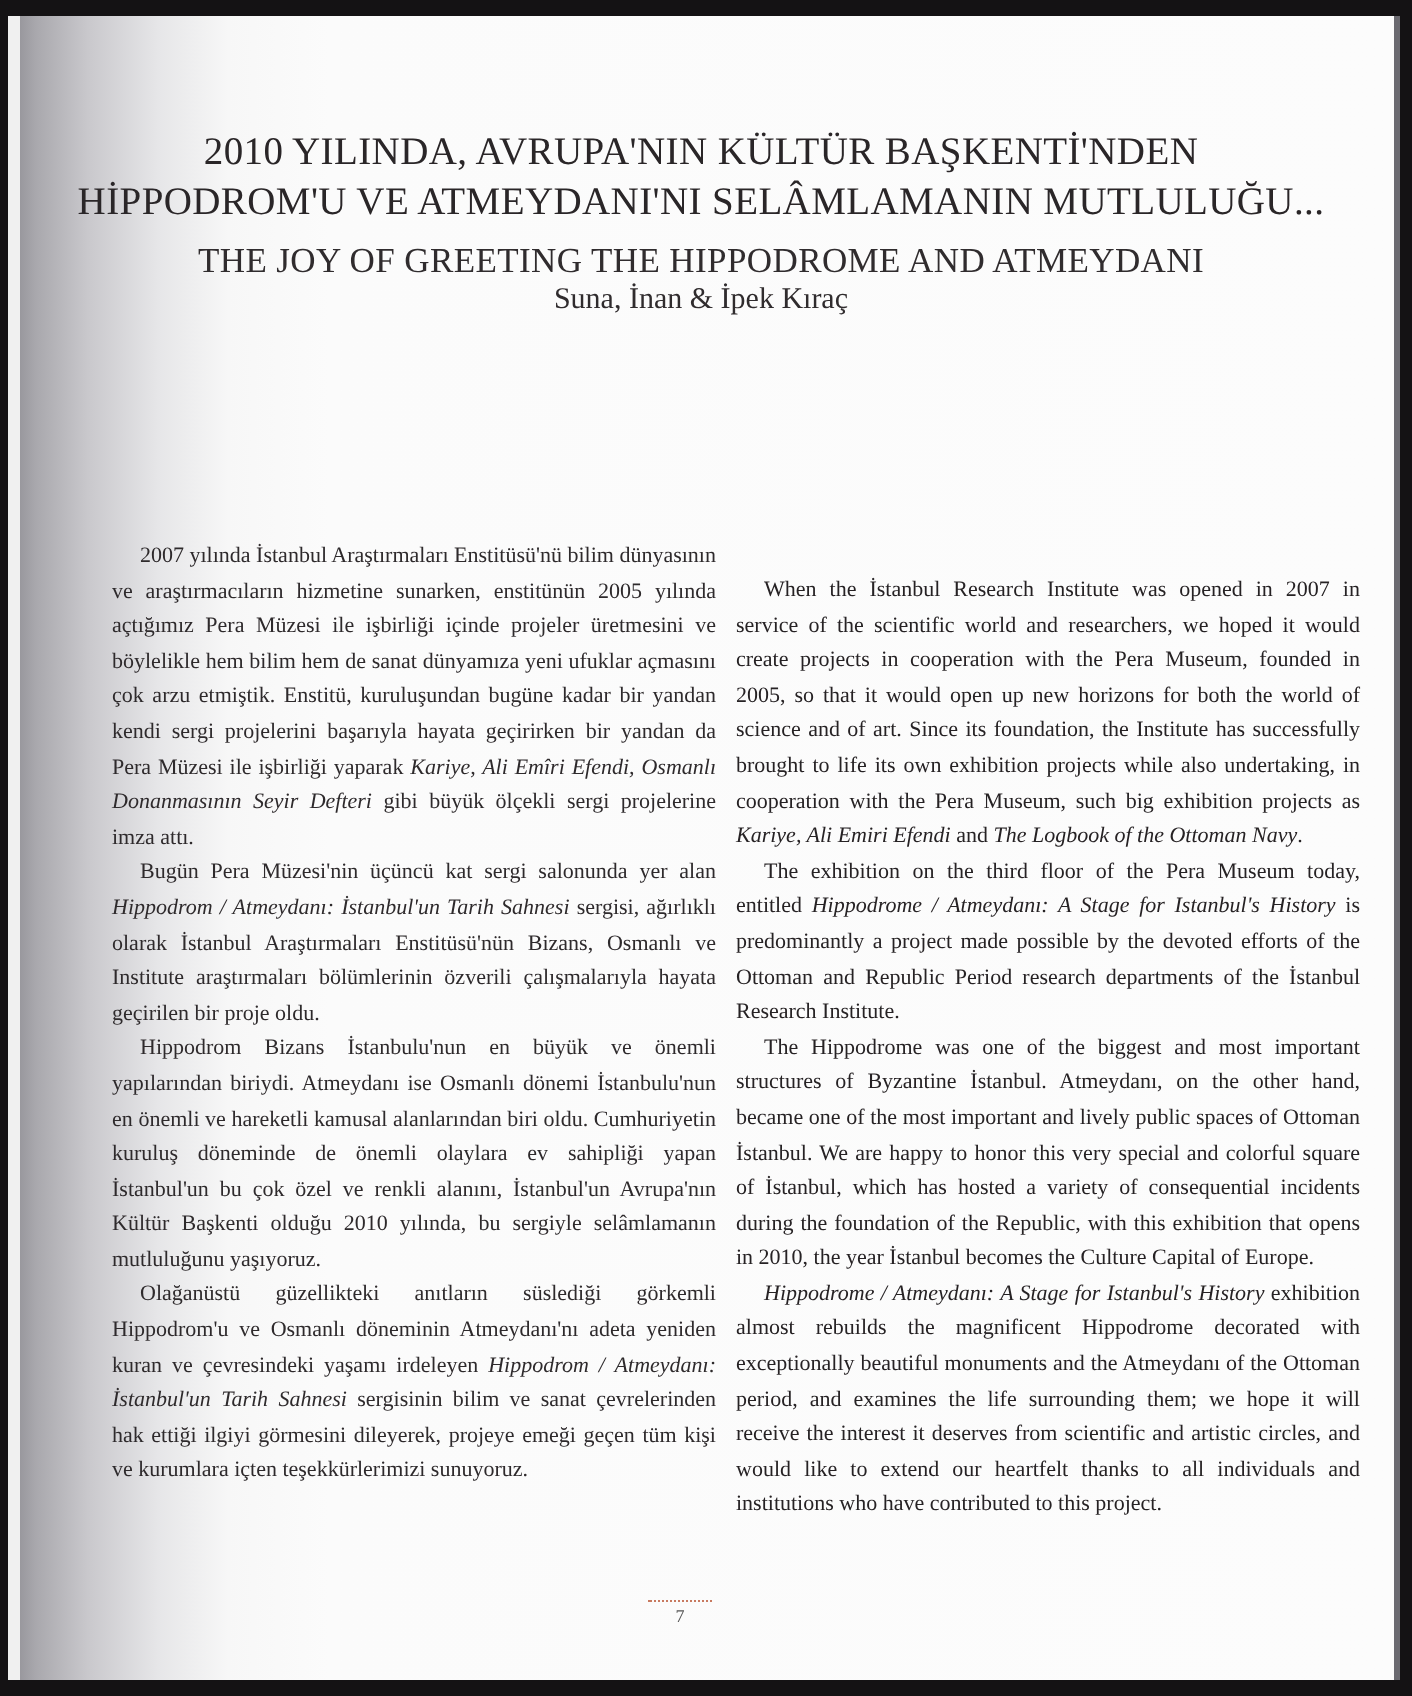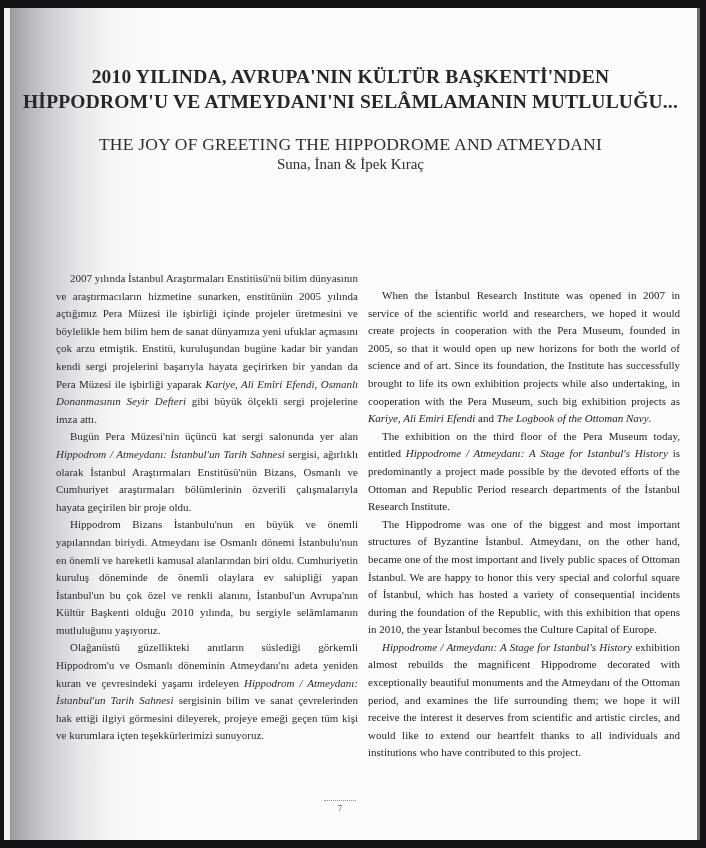--- a/index.html
+++ b/index.html
@@ -12,22 +12,22 @@
     .page {
       position: absolute; left: 4px; top: 8px; width: 693px; height: 832px;
       background: linear-gradient(to right, #8d8c92 0px, #a9a8ad 14px, #c9c8cc 40px, #e6e6e8 75px, #f7f7f7 110px, #fbfbfb 160px, #fcfcfc 100%);
       border-right: 3px solid #6b6a70;
     }
     .page-left-edge {
       position: absolute; left: 0; top: 0; width: 6px; height: 100%;
       background: #f0f0f0;
     }
     .titles { position: absolute; left: 0; width: 100%; top: 56px; text-align: center; color: #2a2628; }
-    .title-tr { font-size: 19.5px; line-height: 25px; letter-spacing: 0.2px; margin: 0; font-weight: bold; }
-    .title-en { font-size: 17.5px; line-height: 24px; letter-spacing: 0.2px; margin: 18px 0 0 0; font-weight: normal; color: #302c2e; }
+    .title-tr { font-size: 19.5px; line-height: 25px; letter-spacing: 0.2px; margin: 0; font-weight: normal; }
+    .title-en { font-size: 17.5px; line-height: 24px; letter-spacing: 0.2px; margin: 4px 0 0 0; font-weight: normal; color: #302c2e; }
     .author { font-size: 15px; color: #302c2e; }
 
     .col {
       position: absolute; top: 262px; font-size: 11px; line-height: 17.6px;
       color: #262224; text-align: justify; hyphens: manual;
     }
     .col-left { left: 52px; width: 302px; color: #2e2a2c; }
     .col-right { left: 364px; width: 312px; top: 279px; }
     .col p { margin: 0; text-indent: 14px; }
     .col em { font-style: italic; }
@@ -48,21 +48,21 @@
       <span>HİPPODROM'U VE ATMEYDANI'NI SELÂMLAMANIN MUTLULUĞU...</span>
     </h1>
     <h2 class="title-en">
       <span>THE JOY OF GREETING THE HIPPODROME AND ATMEYDANI</span><br>
     </h2>
     <div class="author">Suna, İnan &amp; İpek Kıraç</div>
   </div>
 
   <div class="col col-left">
     <p><span>2007 yılında İstanbul Araştırmaları Enstitüsü'nü bilim dünyasının ve araştırmacıların hizmetine sunarken, enstitünün 2005 yılında açtığımız Pera Müzesi ile işbirliği içinde projeler üretmesini ve böylelikle hem bilim hem de sanat dünyamıza yeni ufuklar açmasını çok arzu etmiştik. Enstitü, kuruluşundan bugüne kadar bir yandan kendi sergi projelerini başarıyla hayata geçirirken bir yandan da Pera Müzesi ile işbirliği yaparak </span><em>Kariye, Ali Emîri Efendi, Osmanlı Donanmasının Seyir Defteri</em><span> gibi büyük ölçekli sergi projelerine imza attı.</span></p>
-    <p><span>Bugün Pera Müzesi'nin üçüncü kat sergi salonunda yer alan </span><em>Hippodrom / Atmeydanı: İstanbul'un Tarih Sahnesi</em><span> sergisi, ağırlıklı olarak İstanbul Araştırmaları Enstitüsü'nün Bizans, Osmanlı ve Cumhuriyet araştırmaları bölümlerinin özverili çalışmalarıyla hayata geçirilen bir proje oldu.</span></p>
+    <p><span>Bugün Pera Müzesi'nin üçüncü kat sergi salonunda yer alan </span><em>Hippodrom / Atmeydanı: İstanbul'un Tarih Sahnesi</em><span> sergisi, ağırlıklı olarak İstanbul Araştırmaları Enstitüsü'nün Bizans, Osmanlı ve Institute araştırmaları bölümlerinin özverili çalışmalarıyla hayata geçirilen bir proje oldu.</span></p>
     <p>Hippodrom Bizans İstanbulu'nun en büyük ve önemli yapılarından biriydi. Atmeydanı ise Osmanlı dönemi İstanbulu'nun en önemli ve hareketli kamusal alanlarından biri oldu. Cumhuriyetin kuruluş döneminde de önemli olaylara ev sahipliği yapan İstanbul'un bu çok özel ve renkli alanını, İstanbul'un Avrupa'nın Kültür Başkenti olduğu 2010 yılında, bu sergiyle selâmlamanın mutluluğunu yaşıyoruz.</p>
     <p><span>Olağanüstü güzellikteki anıtların süslediği görkemli Hippodrom'u ve Osmanlı döneminin Atmeydanı'nı adeta yeniden kuran ve çevresindeki yaşamı irdeleyen </span><em>Hippodrom / Atmeydanı: İstanbul'un Tarih Sahnesi</em><span> sergisinin bilim ve sanat çevrelerinden hak ettiği ilgiyi görmesini dileyerek, projeye emeği geçen tüm kişi ve kurumlara içten teşekkürlerimizi sunuyoruz.</span></p>
   </div>
 
   <div class="col col-right">
     <p><span>When the İstanbul Research Institute was opened in 2007 in service of the scientific world and researchers, we hoped it would create projects in cooperation with the Pera Museum, founded in 2005, so that it would open up new horizons for both the world of science and of art. Since its foundation, the Institute has successfully brought to life its own exhibition projects while also undertaking, in cooperation with the Pera Museum, such big exhibition projects as </span><em>Kariye, Ali Emiri Efendi</em><span> and </span><em>The Logbook of the Ottoman Navy</em><span>.</span></p>
     <p><span>The exhibition on the third floor of the Pera Museum today, entitled </span><em>Hippodrome / Atmeydanı: A Stage for Istanbul's History</em><span> is predominantly a project made possible by the devoted efforts of the Ottoman and Republic Period research departments of the İstanbul Research Institute.</span></p>
     <p>The Hippodrome was one of the biggest and most important structures of Byzantine İstanbul. Atmeydanı, on the other hand, became one of the most important and lively public spaces of Ottoman İstanbul. We are happy to honor this very special and colorful square of İstanbul, which has hosted a variety of consequential incidents during the foundation of the Republic, with this exhibition that opens in 2010, the year İstanbul becomes the Culture Capital of Europe.</p>
     <p><em>Hippodrome / Atmeydanı: A Stage for Istanbul's History</em><span> exhibition almost rebuilds the magnificent Hippodrome decorated with exceptionally beautiful monuments and the Atmeydanı of the Ottoman period, and examines the life surrounding them; we hope it will receive the interest it deserves from scientific and artistic circles, and would like to extend our heartfelt thanks to all individuals and institutions who have contributed to this project.</span></p>
   </div>

